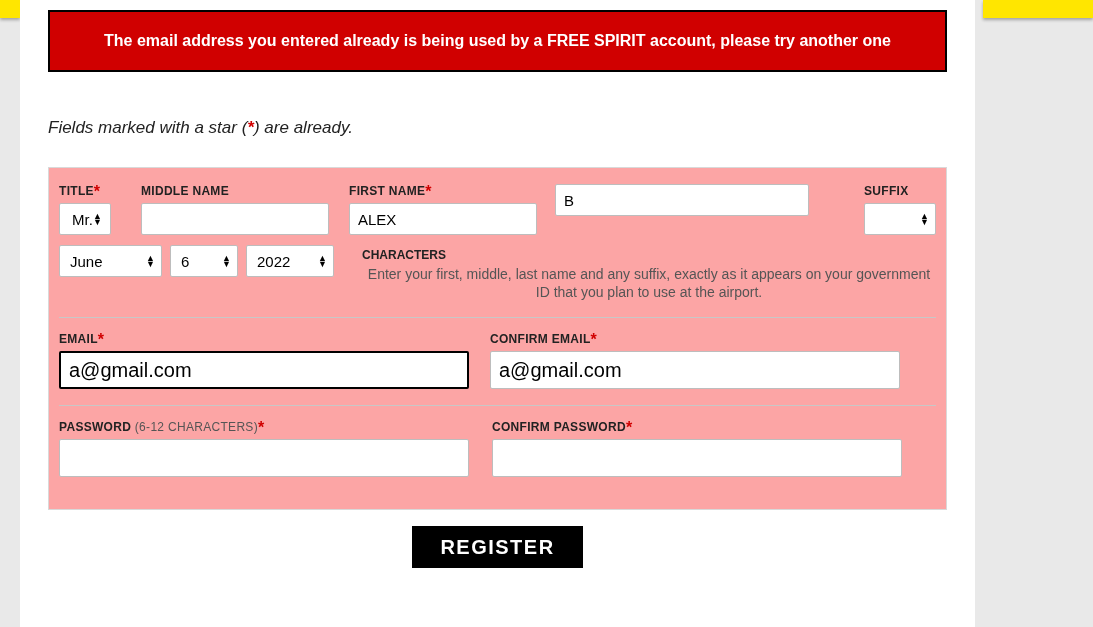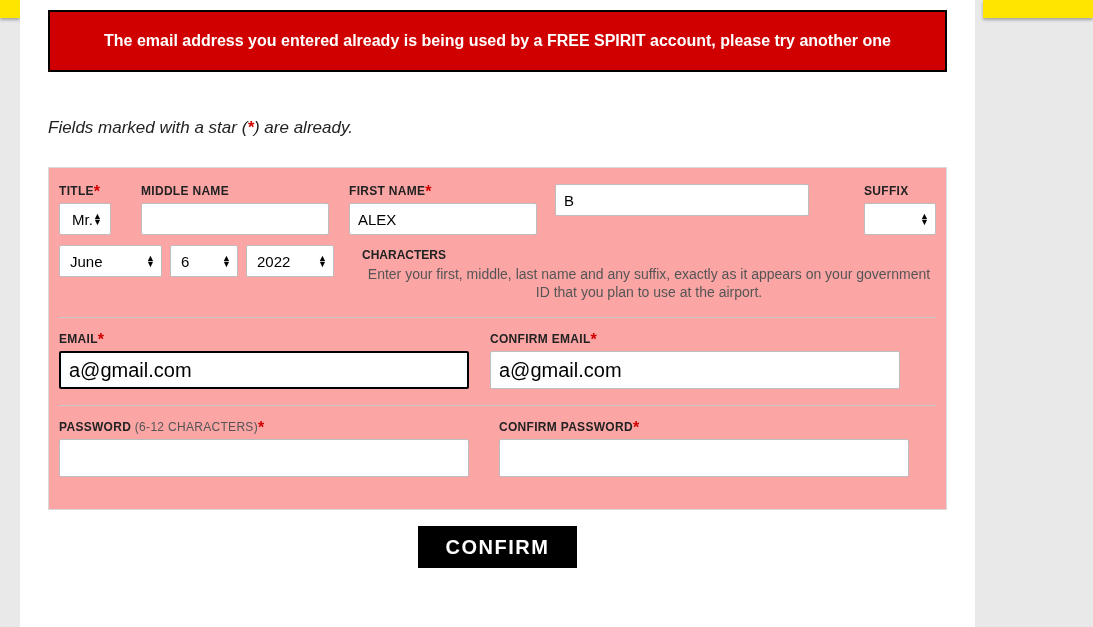--- a/index.html
+++ b/index.html
@@ -236,28 +236,28 @@
         <input class="text-input email-input bold w-email" value="a@gmail.com" style="">
       </div>
       <div class="field-group">
         <div class="label"><span>CONFIRM EMAIL</span><span class="req">*</span></div>
         <input class="text-input email-input w-email" value="a@gmail.com" style="">
       </div>
     </div>
 
     <div class="hr"></div>
 
-    <div class="row" style="gap:30px;">
+    <div class="row" style="gap:23px;">
       <div class="field-group">
         <div class="label"><span>PASSWORD </span><span class="hint">(6-12 CHARACTERS)</span><span class="req">*</span></div>
         <input type="password" class="text-input email-input w-email" value="" style="">
       </div>
       <div class="field-group">
         <div class="label"><span>CONFIRM PASSWORD</span><span class="req">*</span></div>
         <input type="password" class="text-input email-input w-email" value="" style="">
       </div>
     </div>
 
   </div>
 
-  <button class="register-btn">CONFIRM</button>
+  <button class="register-btn">REGISTER</button>
 
 </div>
 
 </body></html>

